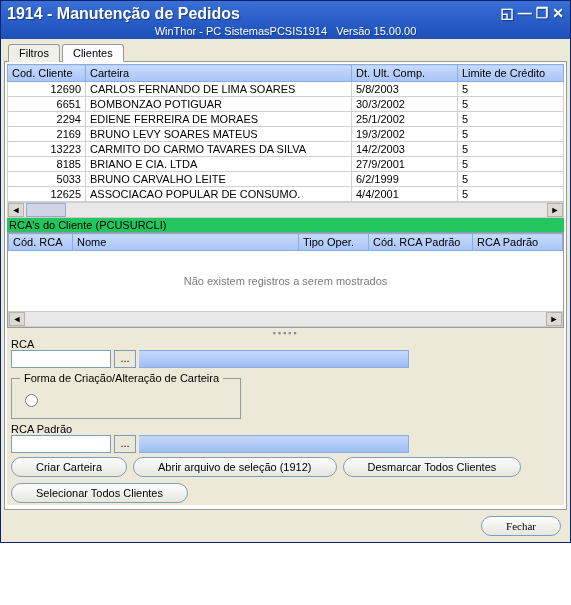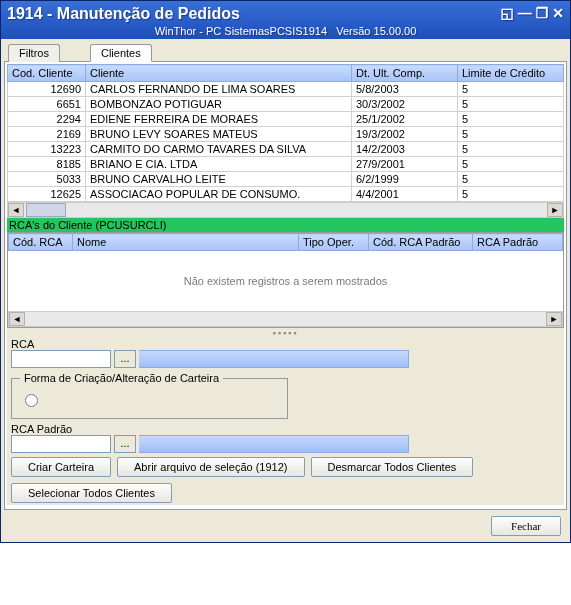--- a/index.html
+++ b/index.html
@@ -7,21 +7,21 @@
   .window { width: 571px; border: 1px solid #0a246a; background: #ece9d8; }
   .titlebar {
     background: linear-gradient(to bottom, #3a6fd6 0%, #2a5ec8 50%, #1d4fb8 100%);
     color: #fff; padding: 4px 6px 2px 6px; position: relative;
   }
   .titlebar .title { font-size: 16px; font-weight: bold; text-shadow: 1px 1px 1px rgba(0,0,0,0.4); }
   .titlebar .subtitle-row { display: flex; justify-content: center; font-size: 11px; margin-top: 2px; font-weight: normal; text-shadow: 1px 1px 1px rgba(0,0,0,0.3);}
   .titlebar .controls { position: absolute; top: 4px; right: 6px; display: flex; gap: 4px; }
   .titlebar .controls span { font-size: 14px; font-weight: bold; cursor: pointer; text-shadow: 1px 1px 1px rgba(0,0,0,0.4);}
   .body { padding: 2px 3px 4px 3px; background: #ece9d8; }
-  .tabs { display: flex; margin-top: 2px; padding-left: 4px; gap: 28px; }
+  .tabs { display: flex; margin-top: 2px; padding-left: 4px; }
   .tab {
     border: 1px solid #919b9c; border-bottom: none; background: #f0f0eb;
     padding: 2px 10px; border-top-left-radius: 3px; border-top-right-radius: 3px;
     margin-right: 2px; position: relative; top: 1px;
   }
   .tab.active { background: #fcfcfe; z-index: 2; border-bottom: 1px solid #fcfcfe; }
   .panel { border: 1px solid #919b9c; background: #fcfcfe; padding: 2px 2px 4px 2px; }
   table.grid { width: 100%; border-collapse: collapse; background: #fff; table-layout: fixed; }
   table.grid th {
     background: linear-gradient(to bottom, #c7dbfc 0%, #a8c4f7 100%);
@@ -45,21 +45,21 @@
   .text-input { border: 1px solid #7f9db9; background: #fff; height: 18px; width: 100px; padding: 1px 2px; }
   .browse-btn {
     border: 1px solid #7f9db9; background: #ece9d8; height: 18px; width: 22px; text-align: center; line-height: 14px; cursor: pointer; display:inline-block; vertical-align:top;
   }
   .hl-bar { display: inline-block; height: 18px; background: linear-gradient(to bottom,#c5d8fb,#9fbef6); vertical-align: top; border:1px solid #8aacde; border-left:none;}
   fieldset.group { border: 1px solid #919b9c; padding: 4px 8px 6px 8px; margin: 4px 0; }
   fieldset.group legend { padding: 0 4px; }
   .radio-row { margin: 3px 0; }
   .btn {
     border: 1px solid #7f9db9; background: linear-gradient(to bottom,#fdfdfd,#e7e7e0);
-    padding: 3px 16px; cursor: pointer; border-radius: 2px;
+    padding: 3px 24px; cursor: pointer; border-radius: 10px;
   }
   .btn-row { display: flex; gap: 6px; margin-top: 4px; flex-wrap: wrap;}
   .footer { text-align: right; padding: 6px 6px 2px 0; }
 </style>
 </head>
 <body>
 
 <div class="window">
 
   <div class="titlebar">
@@ -91,21 +91,21 @@
       <table class="grid">
         <colgroup>
           <col style="width:78px">
             <col>
             <col style="width:106px">
             <col style="width:106px">
         </colgroup>
         <thead>
           <tr>
             <th>Cod. Cliente</th>
-            <th>Cliente</th>
+            <th>Carteira</th>
             <th>Dt. Ult. Comp.</th>
             <th>Limite de Crédito</th>
           </tr>
         </thead>
         <tbody id="clients-body">
             <tr>
               <td class="num">12690</td>
               <td>CARLOS FERNANDO DE LIMA SOARES</td>
               <td>5/8/2003</td>
               <td>5</td>
@@ -195,21 +195,21 @@
 
       <div class="form-area">
 
         <div class="field-row">
           <label>RCA</label>
           <input class="text-input" value="" style="">
           <span class="browse-btn">...</span>
           <span class="hl-bar" style="width:270px;"></span>
         </div>
 
-        <fieldset class="group" style="width:277px;">
+        <fieldset class="group" style="width:230px;">
           <legend>Forma de Criação/Alteração de Carteira</legend>
           <div class="radio-row">
             <input type="radio" name="wmode" style="">
           </div>
         </fieldset>
 
         <div class="field-row">
           <label>RCA Padrão</label>
           <input class="text-input" value="" style="">
           <span class="browse-btn">...</span>

